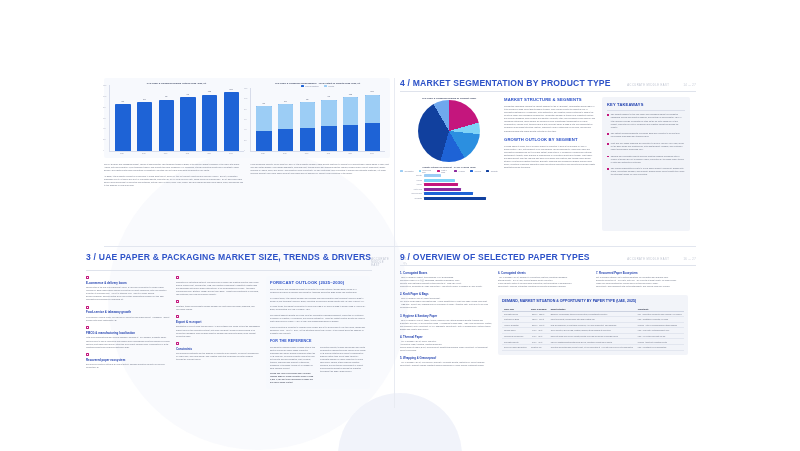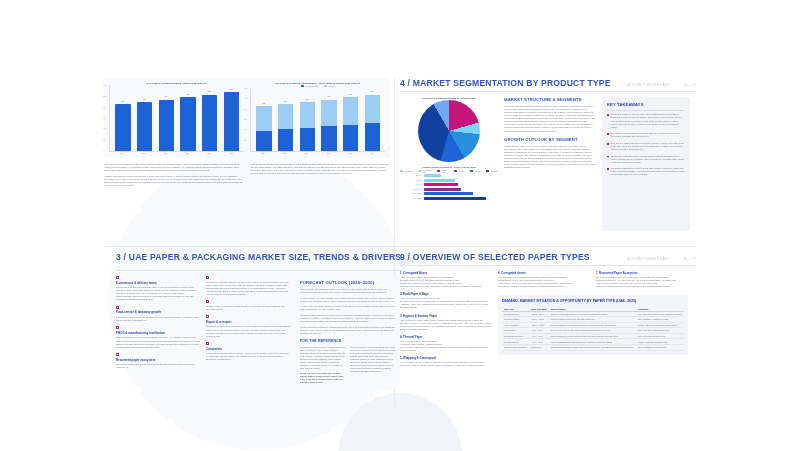--- a/index.html
+++ b/index.html
@@ -77,21 +77,21 @@
   .hbar-chart{margin-top:4px;}
   .hrow{display:flex;align-items:center;gap:1.5px;margin-bottom:1.6px;}
   .hlab{width:22px;text-align:right;font-size:1.5px;color:#8a91a5;}
   .hbar{height:3px;border-radius:.4px;}
 
   
   .hr-main{position:absolute;left:104px;top:246px;width:592px;height:.6px;background:#e2e6ef;}
   .vr-main{position:absolute;left:394px;top:78px;width:.5px;height:330px;background:#e8ebf2;}
 
   
-  #panel3{left:116px;top:252px;width:286px;height:150px;}
+  #panel3{left:86px;top:252px;width:286px;height:150px;}
   .p3body{display:flex;gap:6px;}
   .p3col{width:84px;}
   .p3col3{width:104px;background:#f7f9fd;border-radius:2px;padding:4px;box-sizing:border-box;}
   .icn{width:3px;height:3px;margin-bottom:1.5px;position:relative;}
   .icn:before{content:"";position:absolute;inset:0;border:.5px solid #c4167d;border-radius:.4px;}
   .blk{margin-bottom:4.5px;}
   .refbox{margin-top:4px;}
   .refcols{display:flex;gap:4px;}
   .refcols>div{flex:1;}
 

